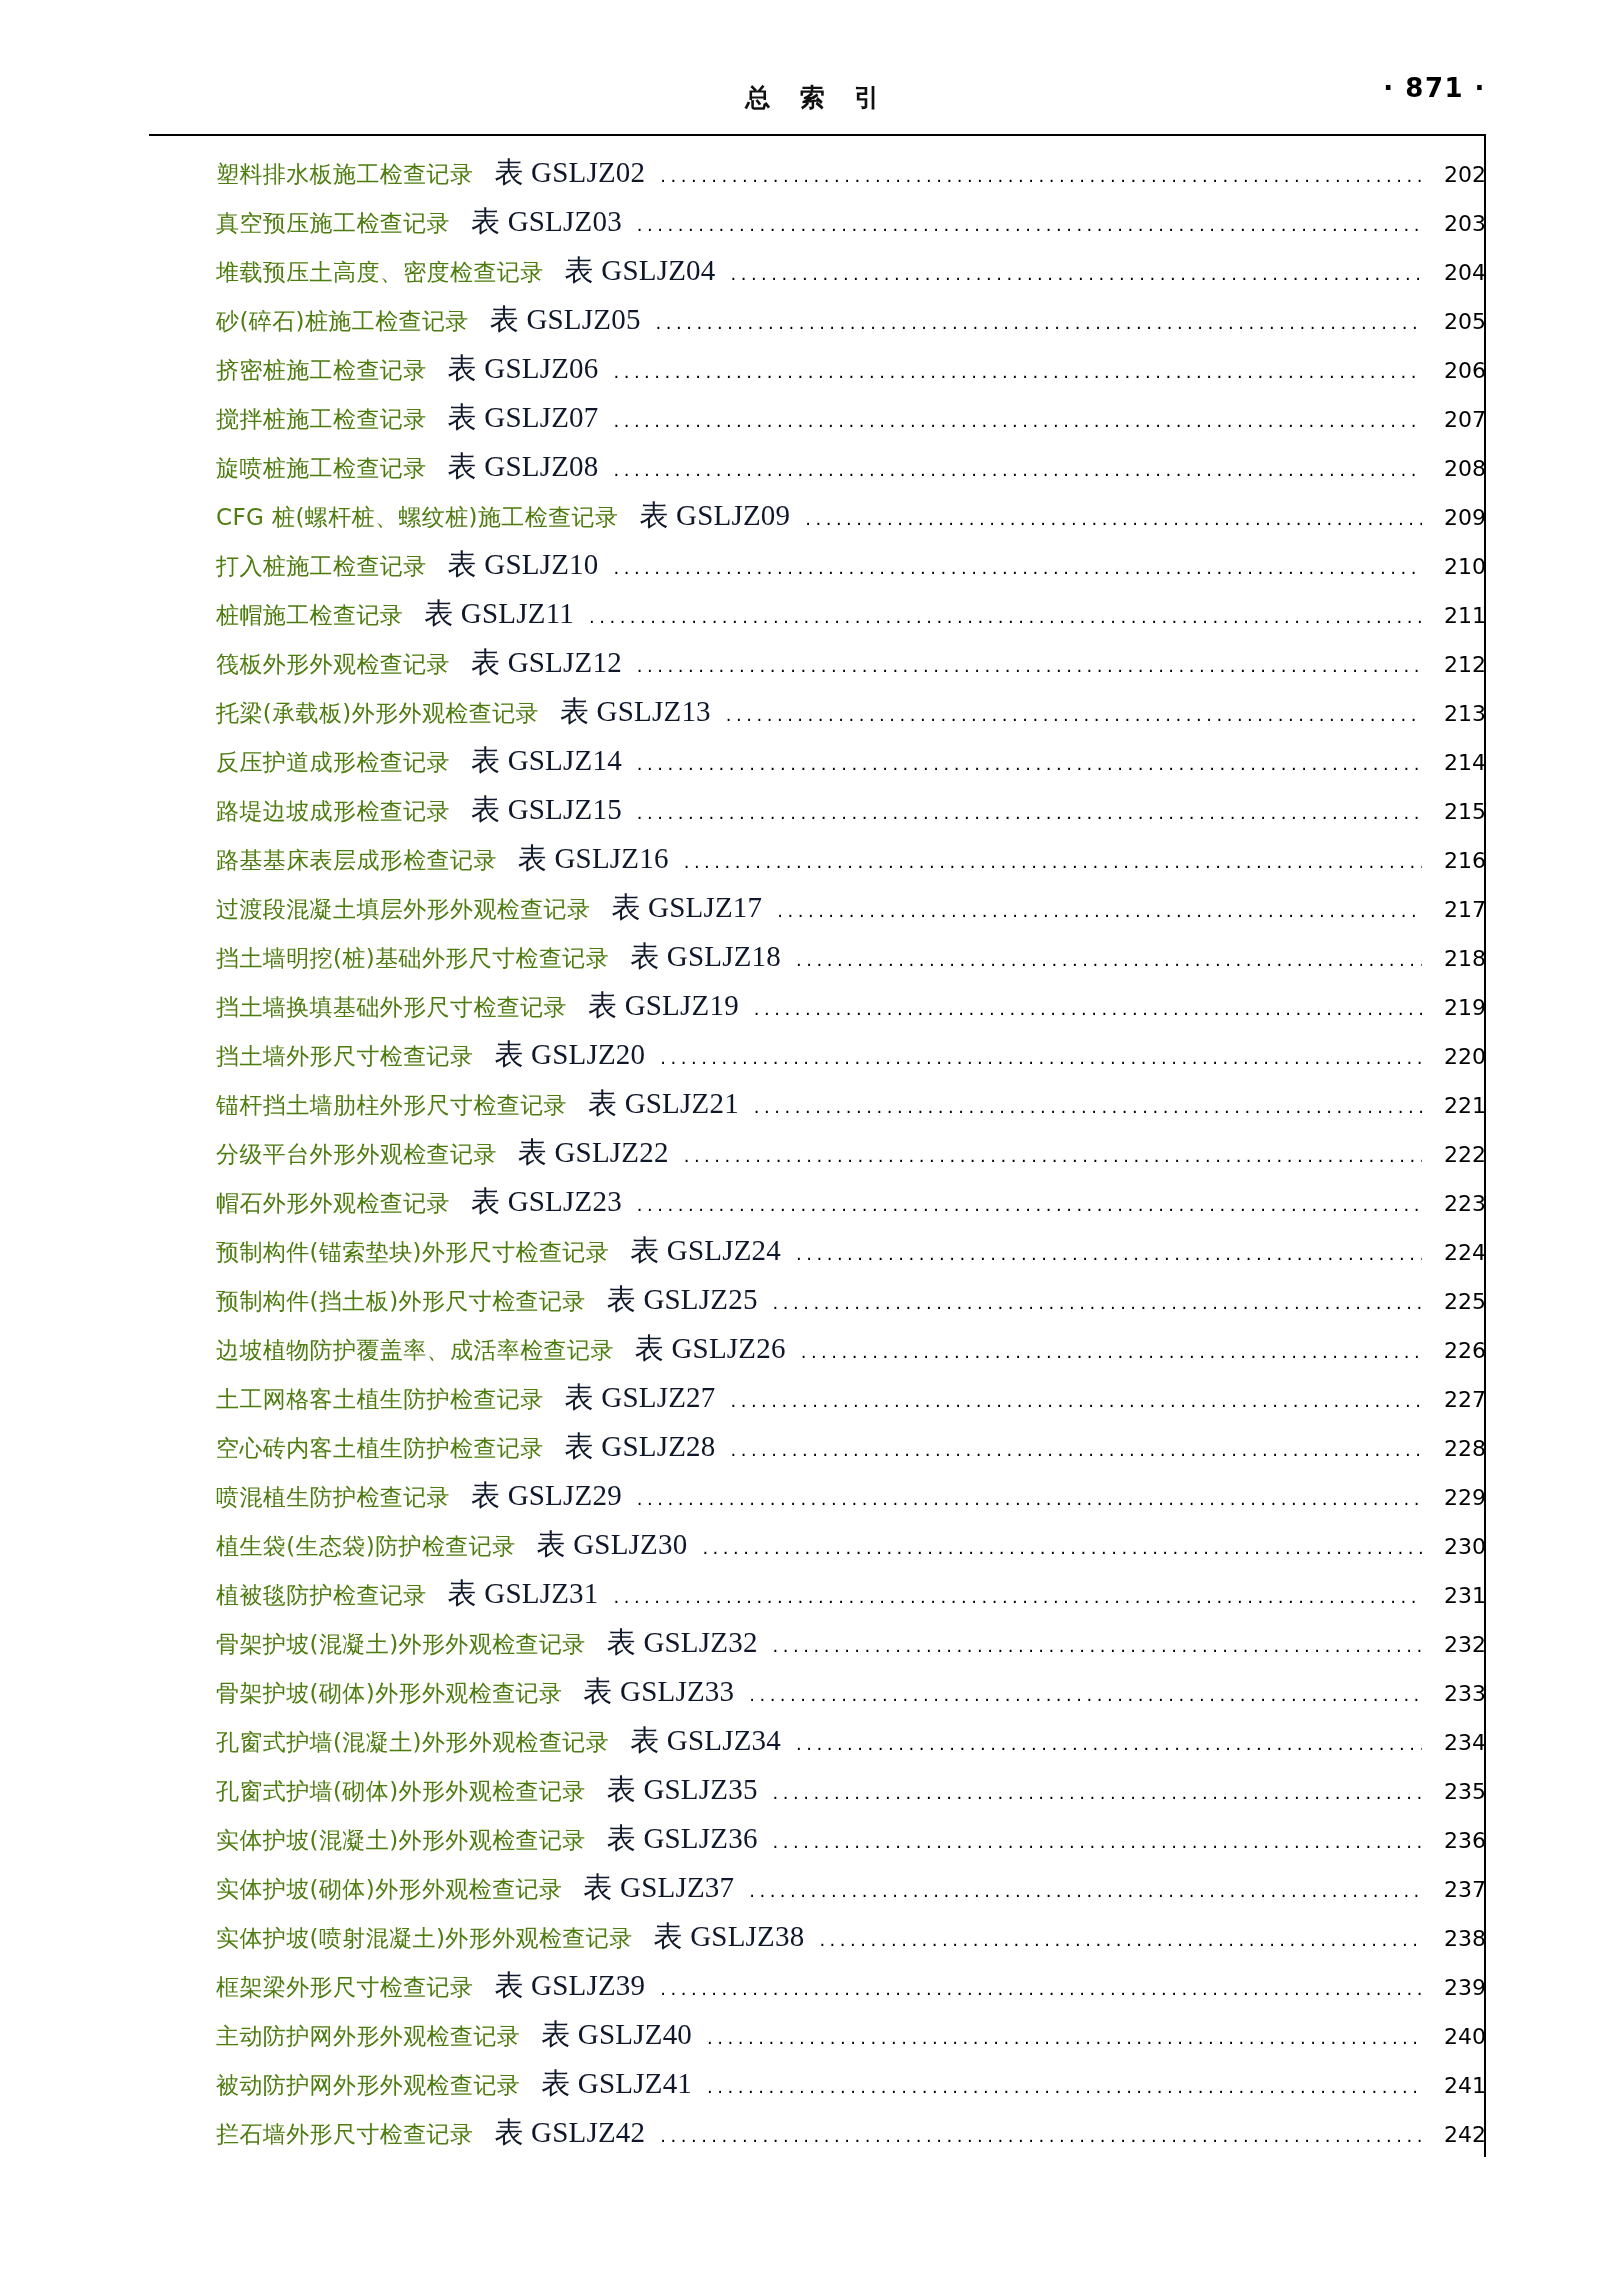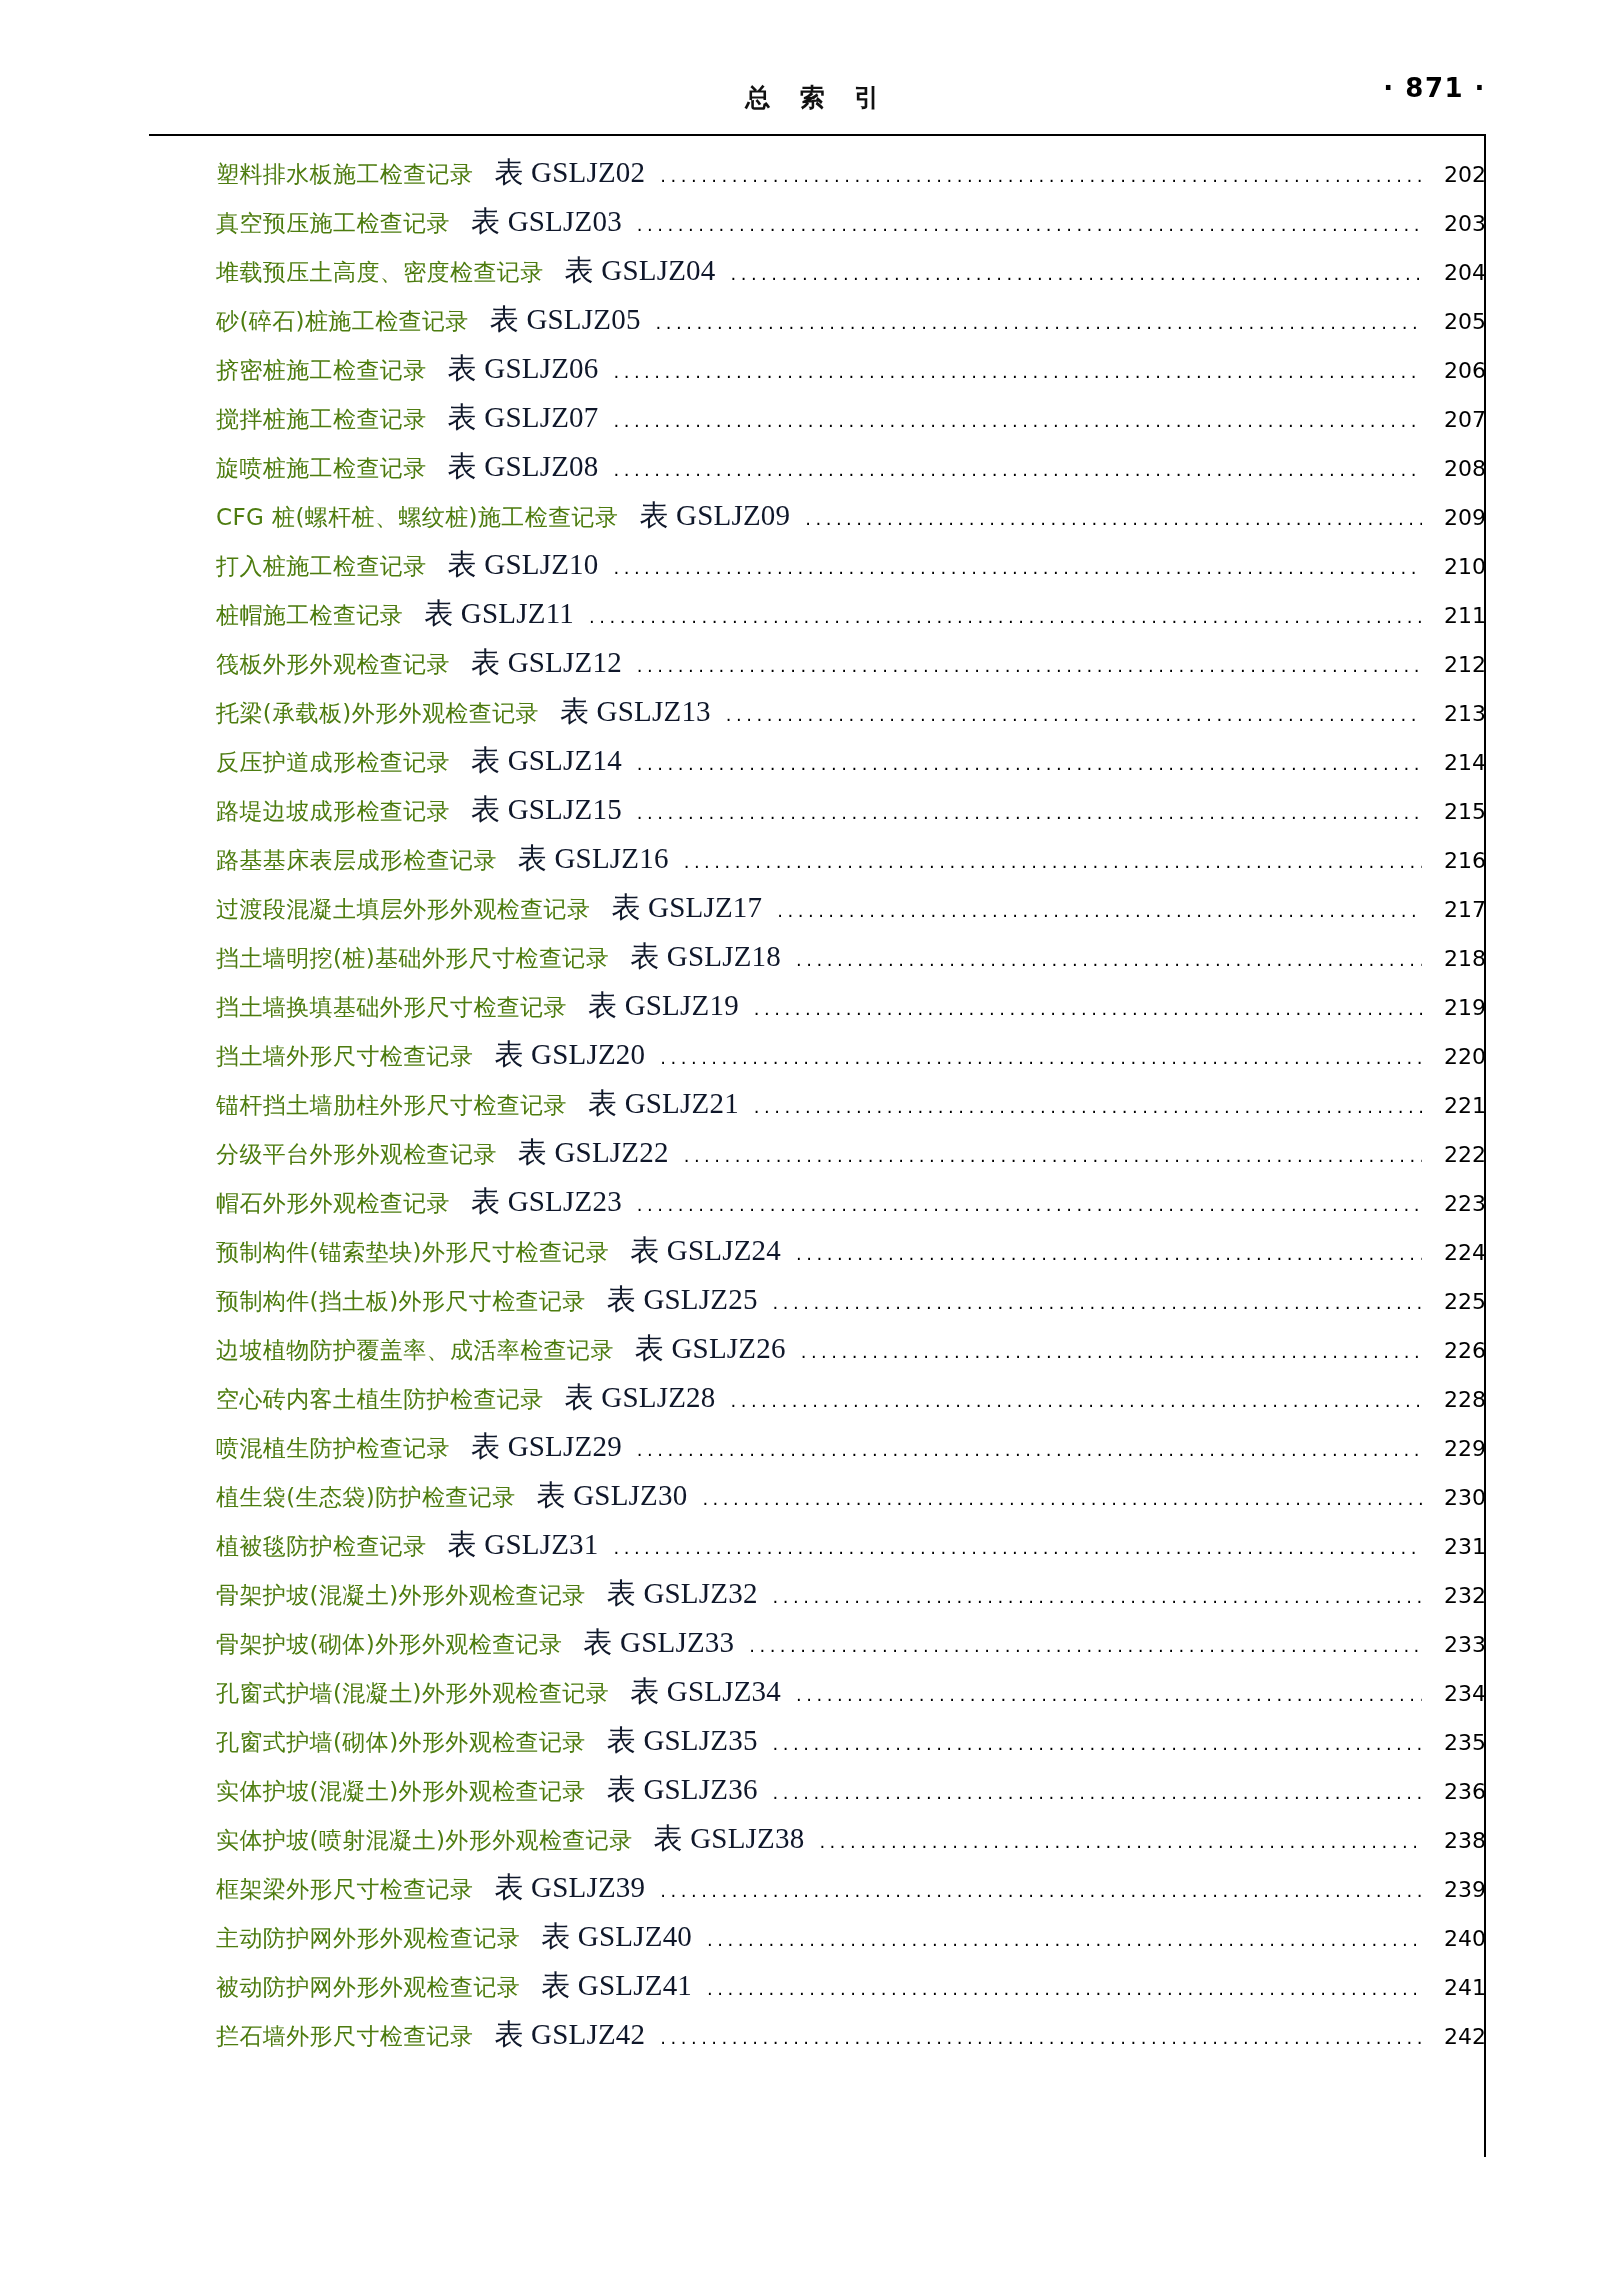--- a/index.html
+++ b/index.html
@@ -274,20 +274,26 @@
         <span class="leader"></span>
         <span class="epage">225</span>
       </div>
       <div class="entry">
         <span class="etext">边坡植物防护覆盖率、成活率检查记录</span>
         <span class="ecode">表 GSLJZ26</span>
         <span class="leader"></span>
         <span class="epage">226</span>
       </div>
       <div class="entry">
+        <span class="etext">土工网格客土植生防护检查记录</span>
+        <span class="ecode">表 GSLJZ27</span>
+        <span class="leader"></span>
+        <span class="epage">227</span>
+      </div>
+      <div class="entry">
         <span class="etext">空心砖内客土植生防护检查记录</span>
         <span class="ecode">表 GSLJZ28</span>
         <span class="leader"></span>
         <span class="epage">228</span>
       </div>
       <div class="entry">
         <span class="etext">喷混植生防护检查记录</span>
         <span class="ecode">表 GSLJZ29</span>
         <span class="leader"></span>
         <span class="epage">229</span>
@@ -328,20 +334,26 @@
         <span class="leader"></span>
         <span class="epage">235</span>
       </div>
       <div class="entry">
         <span class="etext">实体护坡(混凝土)外形外观检查记录</span>
         <span class="ecode">表 GSLJZ36</span>
         <span class="leader"></span>
         <span class="epage">236</span>
       </div>
       <div class="entry">
+        <span class="etext">实体护坡(砌体)外形外观检查记录</span>
+        <span class="ecode">表 GSLJZ37</span>
+        <span class="leader"></span>
+        <span class="epage">237</span>
+      </div>
+      <div class="entry">
         <span class="etext">实体护坡(喷射混凝土)外形外观检查记录</span>
         <span class="ecode">表 GSLJZ38</span>
         <span class="leader"></span>
         <span class="epage">238</span>
       </div>
       <div class="entry">
         <span class="etext">框架梁外形尺寸检查记录</span>
         <span class="ecode">表 GSLJZ39</span>
         <span class="leader"></span>
         <span class="epage">239</span>

